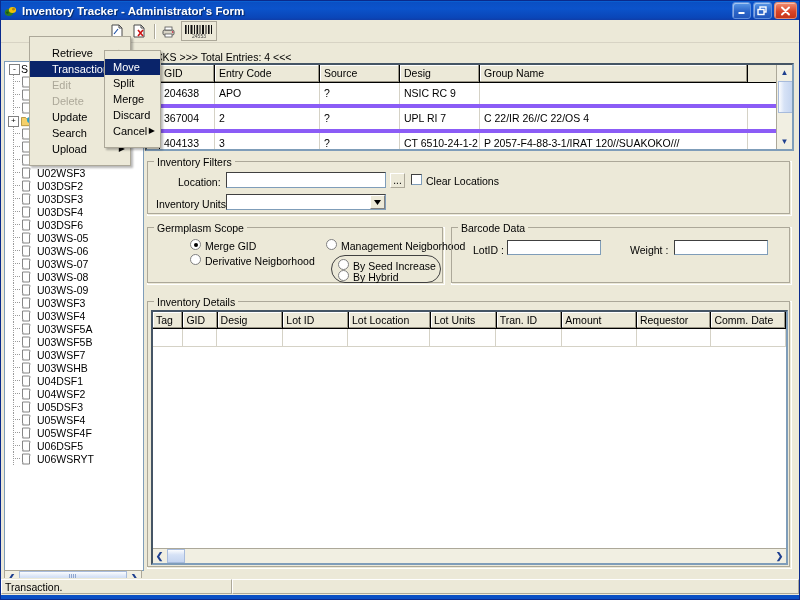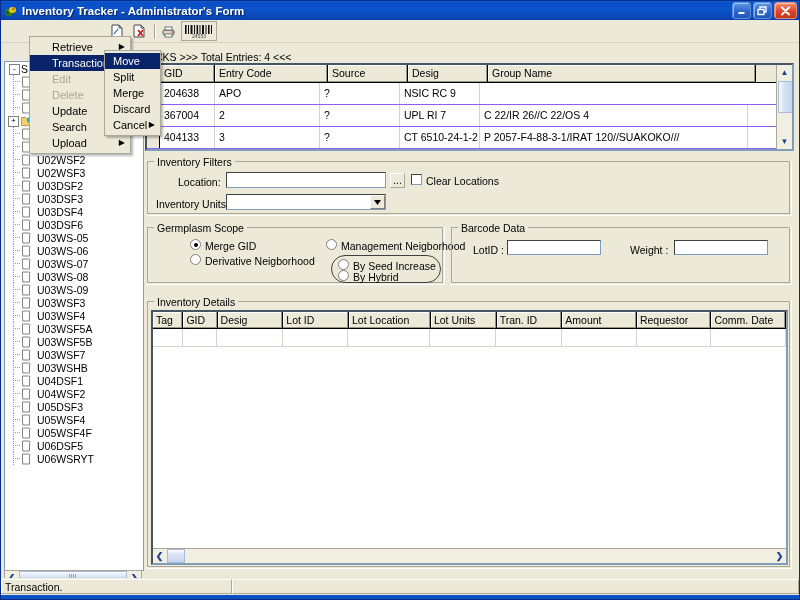--- a/index.html
+++ b/index.html
@@ -38,21 +38,21 @@
 
   
   .toolbar{height:22px;background:#ece9d8;display:flex;align-items:center;padding-left:6px;border-bottom:1px solid #d7d3c4;}
   .tb-btn{width:20px;height:18px;margin-right:2px;display:flex;align-items:center;justify-content:center;}
   .tb-sep{width:1px;height:15px;background:#aca899;margin:0 3px;border-right:1px solid #fff;}
   .tb-barcode{width:34px;height:18px;display:flex;align-items:center;justify-content:center;border:1px solid #aca899;background:#ece9d8;}
 
   
   .dropdown{
     position:absolute;background:#ece9d8;border:1px solid #aca899;
-    box-shadow:2px 2px 2px rgba(0,0,0,.28);padding:2px 0;z-index:60;
+    box-shadow:2px 2px 2px rgba(0,0,0,.28);padding:8px 0;z-index:60;
   }
   .dd-item{height:16px;display:flex;align-items:center;padding:0 6px 0 22px;font-size:11px;color:#000;white-space:nowrap;position:relative;}
   .dd-item.sel{background:#0a246a;color:#fff;}
   .dd-item.disabled{color:#aca899;}
   .dd-arrow{position:absolute;right:5px;font-size:8px;line-height:8px;}
 
   
   .tree-panel{
     position:absolute;left:3px;top:60px;width:138px;height:508px;
     background:#fff;border:1px solid #7f9db9;overflow:hidden;
@@ -81,21 +81,21 @@
   .grid-top{
     position:relative;width:649px;height:88px;background:#fff;
     border:2px solid #7f9db9;border-style:inset;box-sizing:border-box;overflow:hidden;
   }
   .grid-head{display:flex;height:17px;background:#ece9d8;border-bottom:1px solid #000;}
   .gh{
     border-right:1px solid #000;padding:2px 0 0 4px;font-size:10.5px;
     box-sizing:border-box;background:#ece9d8;overflow:hidden;white-space:nowrap;
     box-shadow:inset -1px -1px 0 #9a9687, inset 1px 1px 0 #fff;
   }
-  .grid-row{display:flex;height:21px;border-bottom:1px solid #8b5cf6;}
+  .grid-row{display:flex;height:21px;border-bottom:4px solid #8b5cf6;}
   .gc{border-right:1px solid #d5d2c6;padding:4px 0 0 4px;font-size:10.5px;box-sizing:border-box;overflow:hidden;white-space:nowrap;color:#000;}
   .rowhdr{width:13px;background:#ece9d8;border-right:1px solid #000;box-sizing:border-box;}
 
   .vscroll{position:absolute;right:0;top:0;width:16px;height:100%;background:#f1efe2;border-left:1px solid #aca899;box-sizing:border-box;}
   .vs-btn{width:15px;height:15px;display:flex;align-items:center;justify-content:center;color:#1e3f8f;font-size:8px;}
   .vs-thumb{position:absolute;top:16px;left:1px;width:13px;height:30px;background:linear-gradient(to right,#fbfcfe,#d6e2f6 40%,#c5d5f0);border:1px solid #a7bbdc;}
 
   
   .gbox{position:absolute;border:1px solid #fff;box-sizing:border-box;}
   .gbox::before{content:"";position:absolute;left:-1px;top:-1px;right:1px;bottom:1px;border:1px solid #aca899;pointer-events:none;}
@@ -527,21 +527,21 @@
   </div>
 
   <div class="right">
 
     <div class="banner">ECKS &gt;&gt;&gt; Total Entries: 4 &lt;&lt;&lt;</div>
 
     <div class="grid-top">
       <div class="grid-head" id="top-head">
           <div class="gh rowhdr"></div>
           <div class="gh" style="width:55px">GID</div>
-          <div class="gh" style="width:113px">Entry Code</div>
+          <div class="gh" style="width:105px">Entry Code</div>
           <div class="gh" style="width:80px">Source</div>
           <div class="gh" style="width:80px">Desig</div>
           <div class="gh" style="width:268px">Group Name</div>
         </div>
       <div id="top-body">
           <div class="grid-row">
             <div class="gc rowhdr"></div>
             <div class="gc" style="width:55px">204638</div>
             <div class="gc" style="width:105px">APO</div>
             <div class="gc" style="width:80px">?</div>

